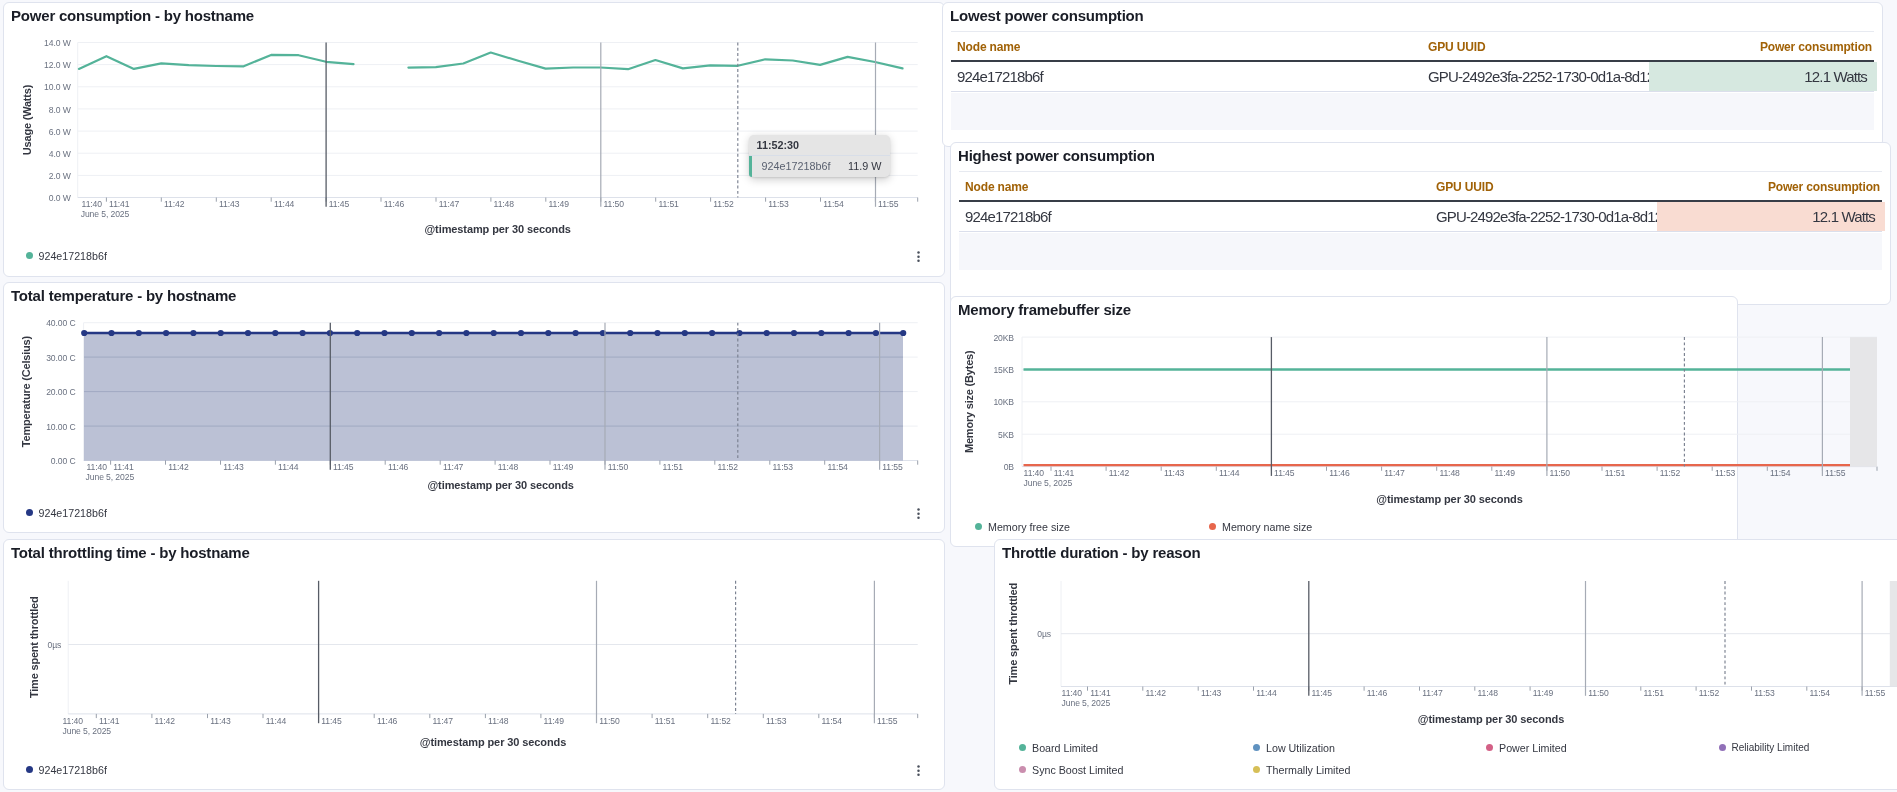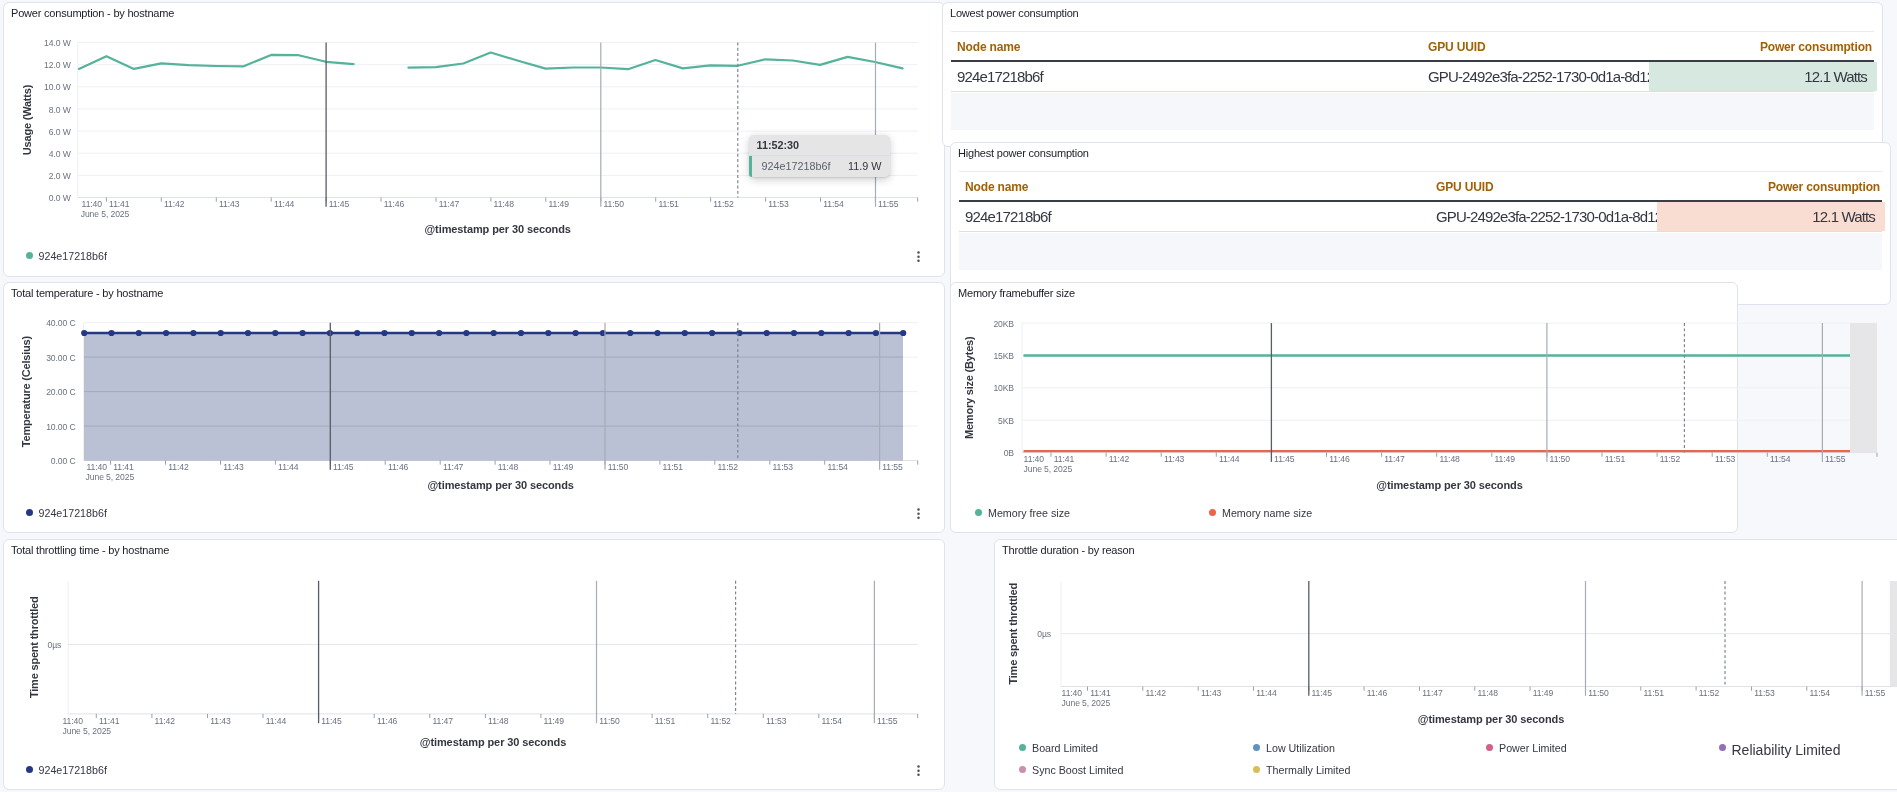--- a/index.html
+++ b/index.html
@@ -1,17 +1,17 @@
 <!DOCTYPE html>
 <html><head><meta charset="utf-8"><title>GPU dashboard</title>
 <style>
 *{margin:0;padding:0;box-sizing:border-box}
 html,body{width:1897px;height:792px;background:#f7f8fc;font-family:"Liberation Sans",sans-serif;overflow:hidden}
 .panel{position:absolute;background:#fff;border:1px solid #dfe3ee;border-radius:6px}
-.ptitle{position:absolute;left:7px;top:4px;font-size:11px;font-weight:normal;color:#1a1d26;letter-spacing:-0.2px}
+.ptitle{position:absolute;left:7px;top:4px;font-size:15px;font-weight:bold;color:#1a1d26;letter-spacing:-0.2px}
 .cs{position:absolute;left:0;top:0}
 .ldot{position:absolute;width:7.2px;height:7.2px;border-radius:50%}
 .ltxt{position:absolute;color:#343741;white-space:nowrap}
 .tooltip{position:absolute;background:#e5e5e5;border-radius:5px;box-shadow:0 2.8px 8px rgba(0,0,0,0.18), 0 1px 2px rgba(0,0,0,0.1);z-index:5}
 .tt-h{font-size:10.8px;font-weight:bold;color:#343741;padding:4.5px 8px 3px 8px;border-bottom:1px solid #d8dee8;height:21.5px}
 .tt-r{position:relative;height:21px;font-size:10.8px;color:#343741}
 .tt-bar{position:absolute;left:0;top:0;width:3.6px;height:100%;border-radius:0 0 0 5px}
 .tt-l{position:absolute;left:13px;top:3.6px;color:#5a6170}
 .tt-v{position:absolute;right:8px;top:3.6px}
 .tline{position:absolute;left:8px;right:8px;height:1px;background:#e7eaf1}
@@ -270,21 +270,21 @@
 <div class="th" style="left:485px;top:36.5px">GPU UUID</div>
 <div class="th" style="right:10px;top:36.5px">Power consumption</div>
 <div class="tdark" style="top:57.4px"></div>
 <div class="td" style="left:14px;top:64.5px">924e17218b6f</div>
 <div class="tduuid" style="left:485px;top:64.5px">GPU-2492e3fa-2252-1730-0d1a-8d12e57a6e02</div>
 <div class="tcell" style="left:706.2px;top:58.8px;width:227.8px;height:29px;background:#f9dcd2"></div>
 <div class="td" style="right:15px;top:64.5px">12.1 Watts</div>
 <div class="tline2" style="top:87.8px"></div>
 <div class="tstripe" style="top:89.8px"></div>
 </div>
-<div class="panel" style="left:950px;top:282px;width:788px;height:251px">
+<div class="panel" style="left:950px;top:296px;width:788px;height:251px">
 <div class="ptitle">Memory framebuffer size</div>
 <svg class="cs" width="941" height="251" viewBox="0 0 941 251">
       <line x1="71.0" y1="40.1" x2="71.0" y2="169.6" stroke="#eef0f4" stroke-width="1"></line>
       <text x="63.0" y="173.2" font-size="8.6" fill="#6a7180" text-anchor="end" font-weight="normal" letter-spacing="-0.1">0B</text>
       <line x1="71.0" y1="137.2" x2="926.0" y2="137.2" stroke="#eef0f4" stroke-width="1"></line>
       <text x="63.0" y="140.8" font-size="8.6" fill="#6a7180" text-anchor="end" font-weight="normal" letter-spacing="-0.1">5KB</text>
       <line x1="71.0" y1="104.8" x2="926.0" y2="104.8" stroke="#eef0f4" stroke-width="1"></line>
       <text x="63.0" y="108.4" font-size="8.6" fill="#6a7180" text-anchor="end" font-weight="normal" letter-spacing="-0.1">10KB</text>
       <line x1="71.0" y1="72.5" x2="926.0" y2="72.5" stroke="#eef0f4" stroke-width="1"></line>
       <text x="63.0" y="76.1" font-size="8.6" fill="#6a7180" text-anchor="end" font-weight="normal" letter-spacing="-0.1">15KB</text>
@@ -387,17 +387,17 @@
       <text x="496.0" y="182.5" font-size="11" fill="#343741" text-anchor="middle" font-weight="bold" letter-spacing="-0.1">@timestamp per 30 seconds</text>
       <text x="21.6" y="93.8" font-size="11" fill="#343741" font-weight="bold" letter-spacing="-0.2" text-anchor="middle" transform="rotate(-90 21.6 93.8)">Time spent throttled</text>
     </svg>
 <span class="ldot" style="left:24px;top:203.9px;background:#54b399"></span>
     <span class="ltxt" style="left:37px;top:201.6px;font-size:10.7px">Board Limited</span>
     <span class="ldot" style="left:258px;top:203.9px;background:#6092c0"></span>
     <span class="ltxt" style="left:271px;top:201.6px;font-size:10.7px">Low Utilization</span>
     <span class="ldot" style="left:491px;top:203.9px;background:#d36086"></span>
     <span class="ltxt" style="left:504px;top:201.6px;font-size:10.7px">Power Limited</span>
     <span class="ldot" style="left:723.5px;top:203.9px;background:#9170b8"></span>
-    <span class="ltxt" style="left:736.5px;top:201.6px;font-size:14px">Reliability Limited</span>
+    <span class="ltxt" style="left:736.5px;top:201.6px;font-size:10px">Reliability Limited</span>
     <span class="ldot" style="left:24px;top:225.9px;background:#ca8eae"></span>
     <span class="ltxt" style="left:37px;top:223.6px;font-size:10.7px">Sync Boost Limited</span>
     <span class="ldot" style="left:258px;top:225.9px;background:#d6bf57"></span>
     <span class="ltxt" style="left:271px;top:223.6px;font-size:10.7px">Thermally Limited</span>
 </div>
 </body></html>

